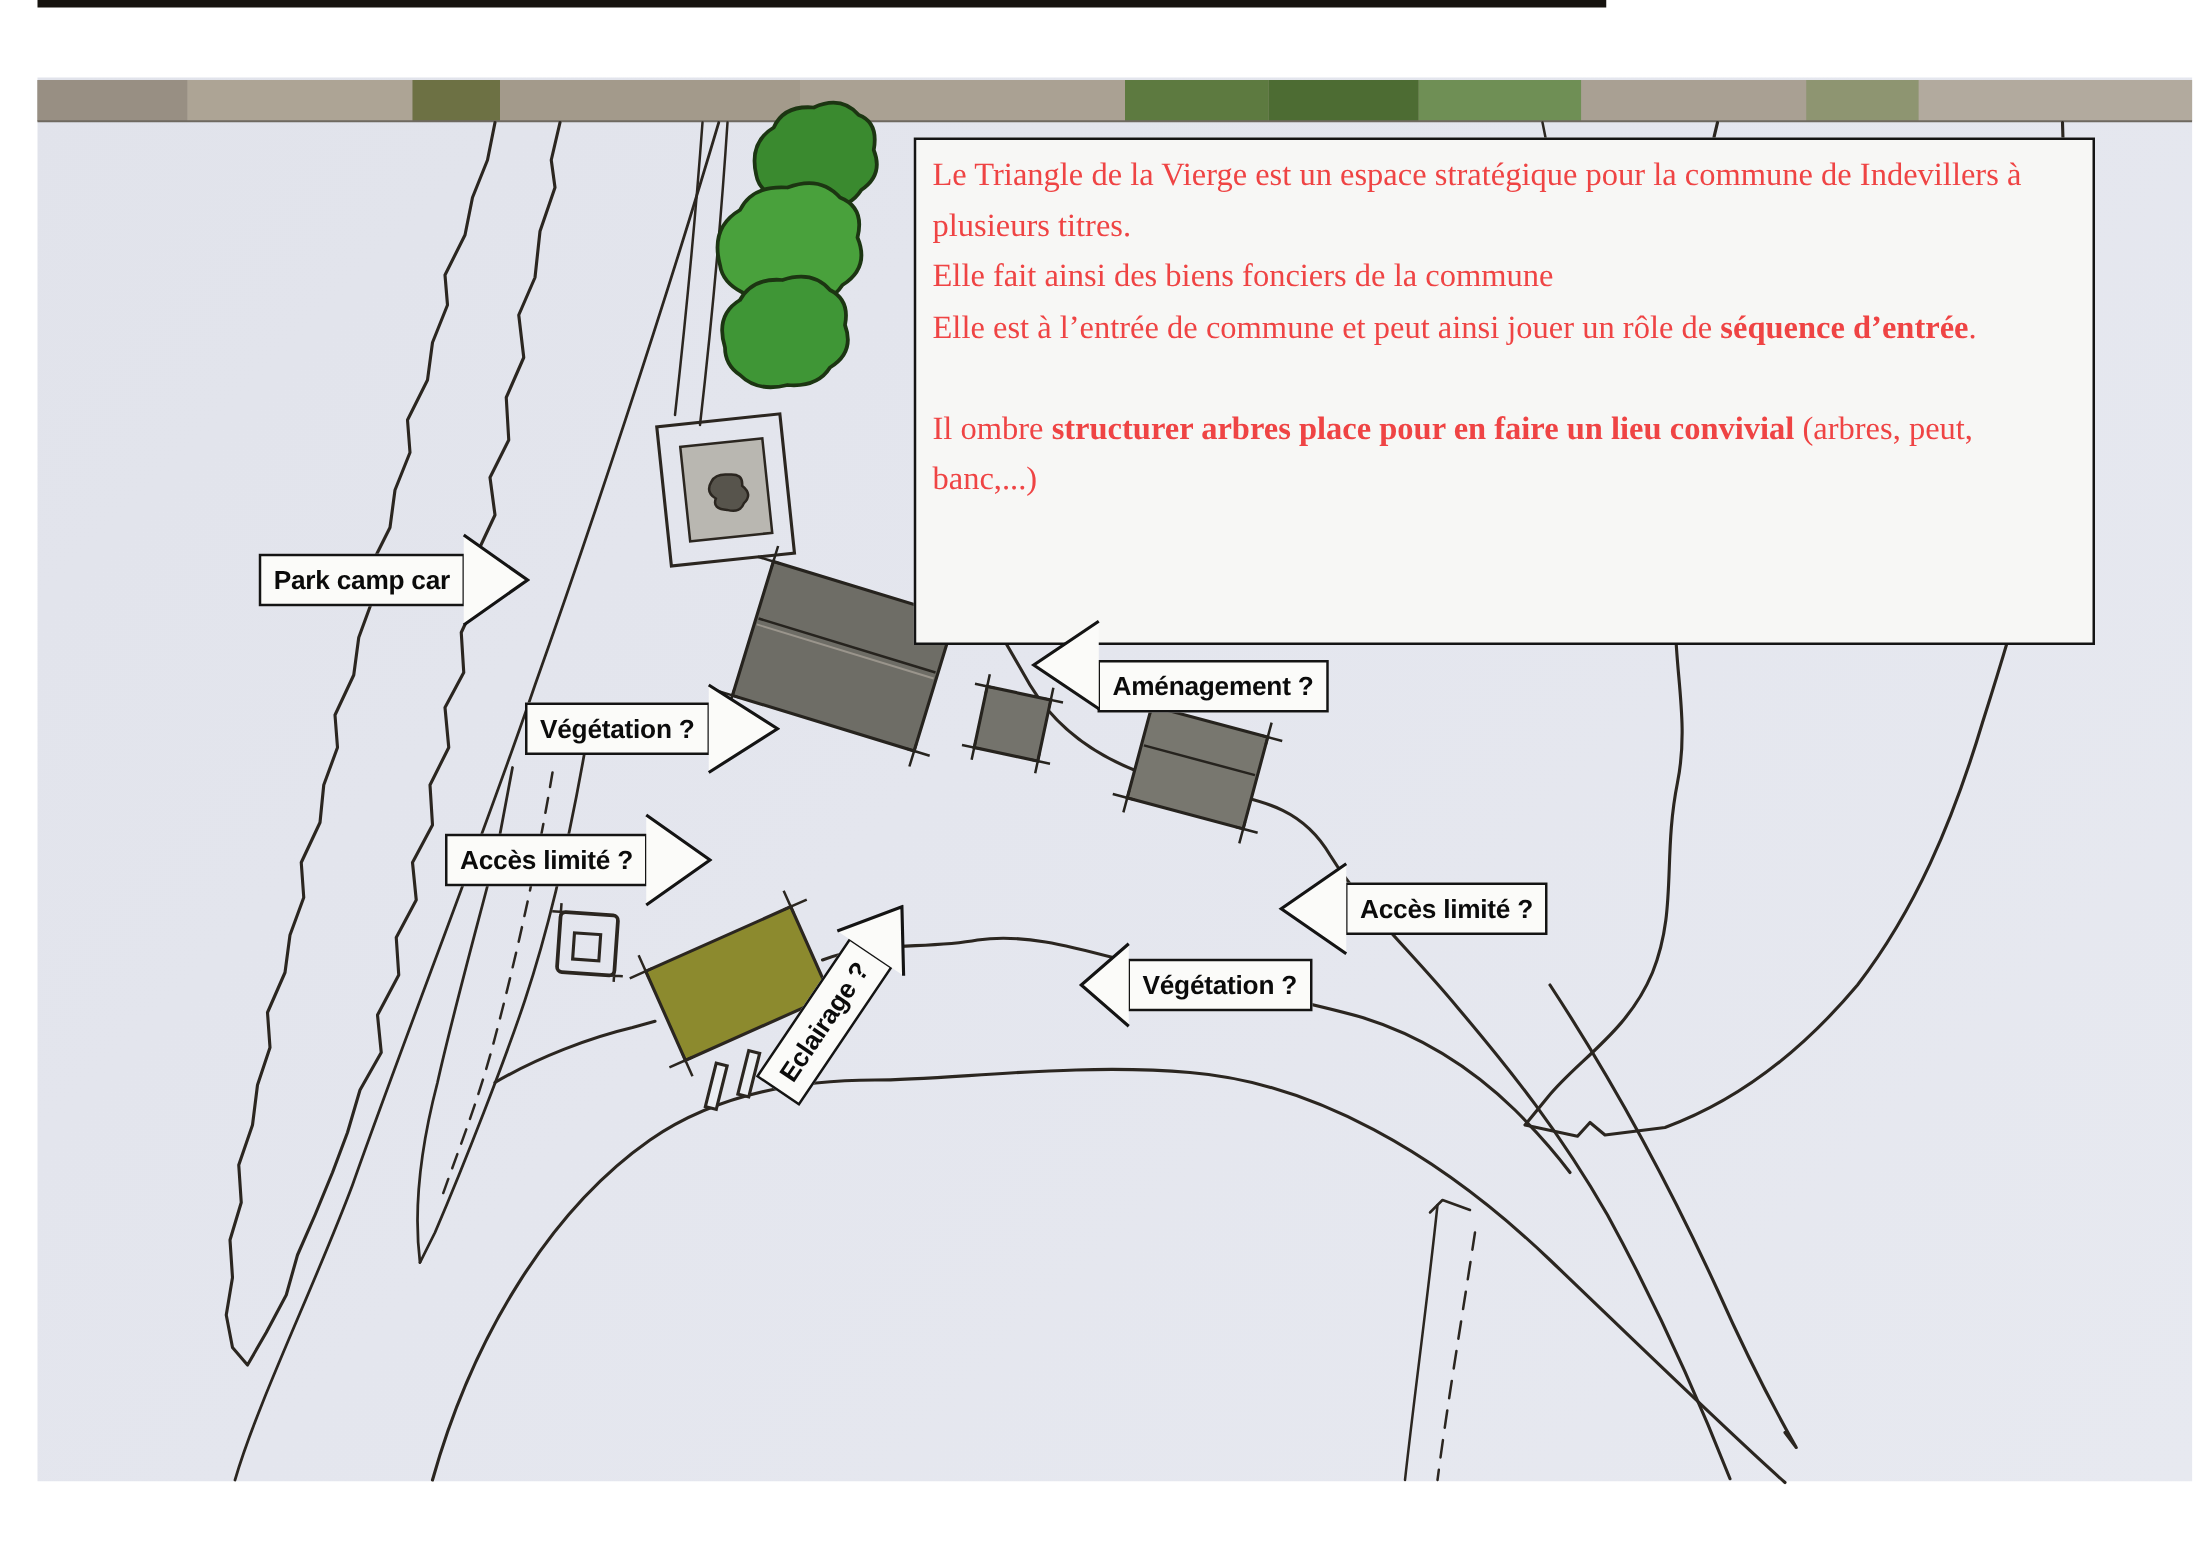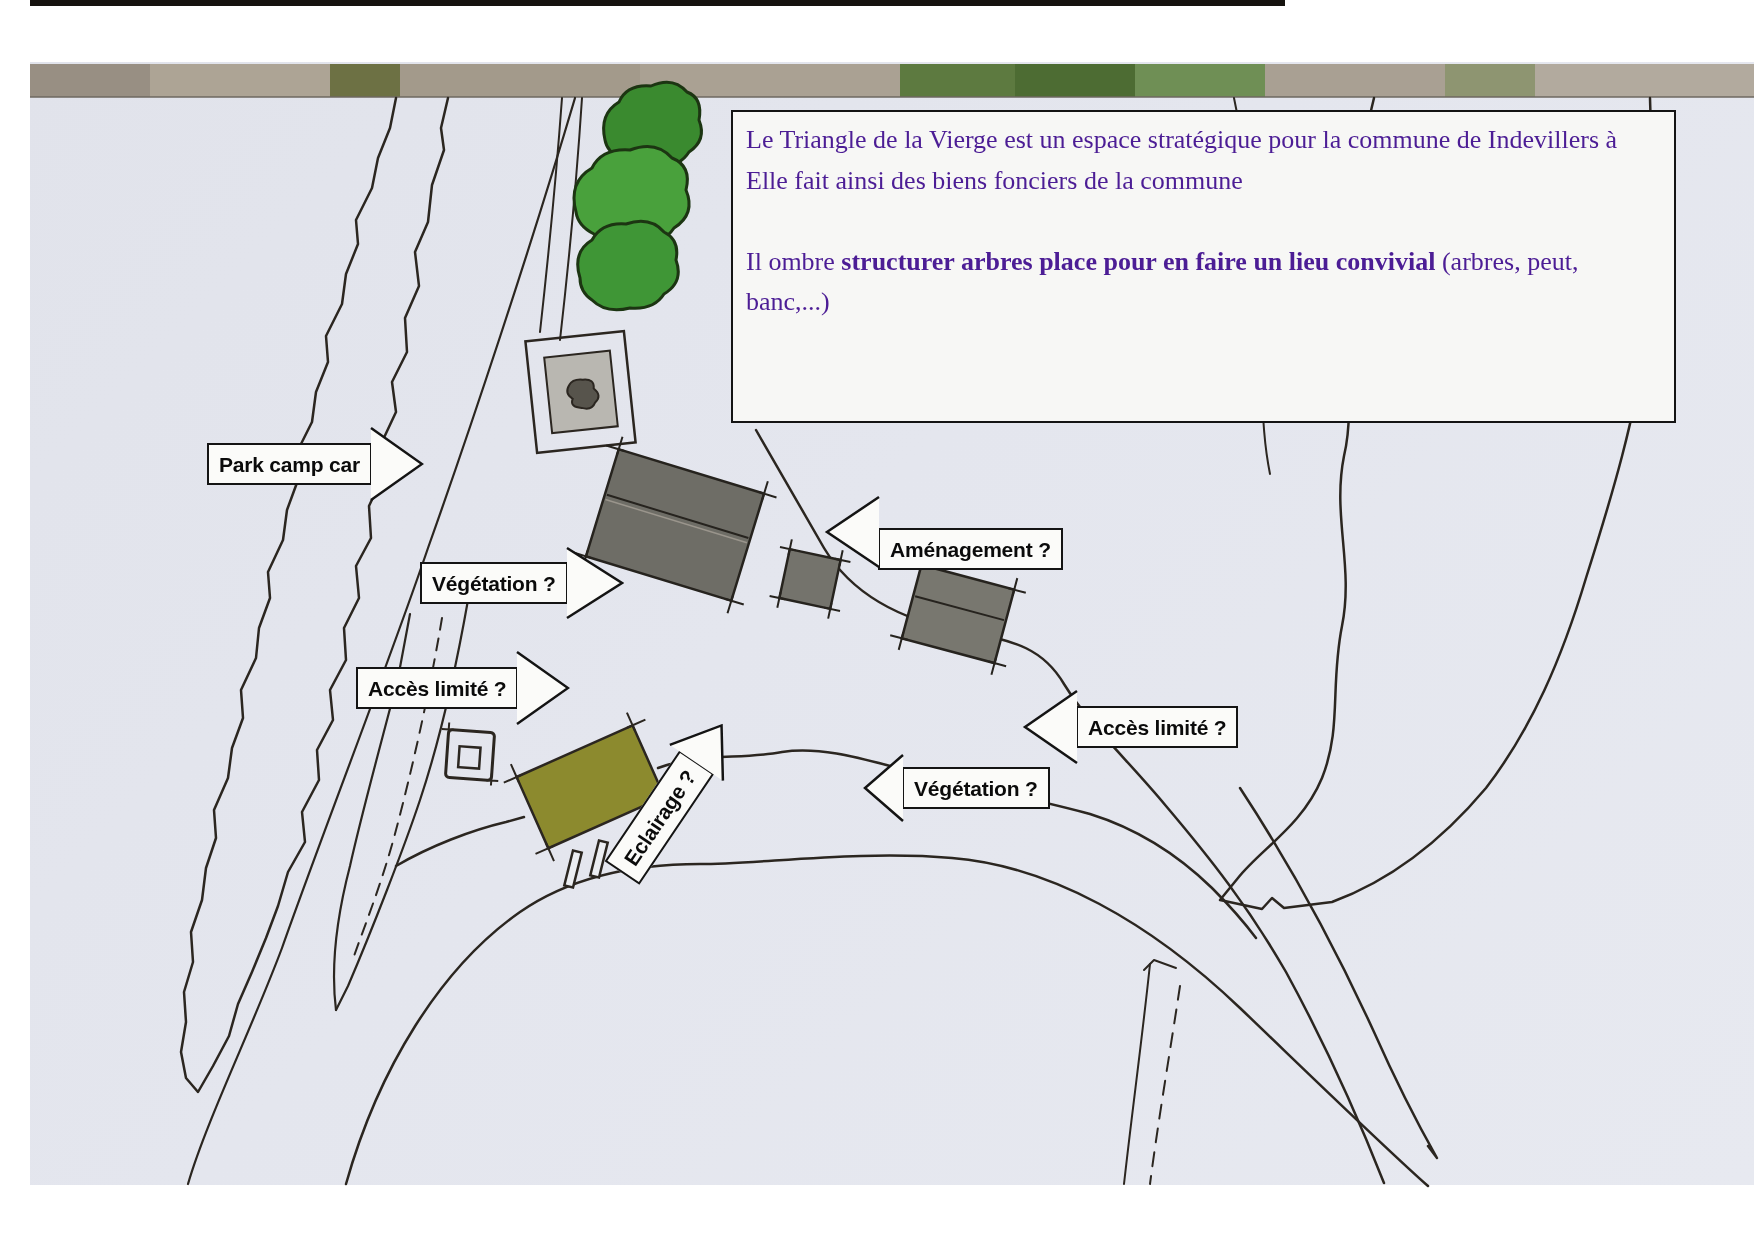--- a/index.html
+++ b/index.html
@@ -13,23 +13,23 @@
   
   .label{position:absolute;display:flex;align-items:center;}
   .lab-rect{position:relative;z-index:1;background:#fbfbf9;border:2px solid #141414;
             color:#0b0b0b;font-weight:bold;font-size:21px;line-height:1;
             padding:9px 10px 8px 10px;white-space:nowrap;letter-spacing:-0.2px;}
   .lab-head{position:relative;z-index:2;flex:0 0 auto;}
   .head-r{margin-left:-2px;}
   .head-l{margin-right:-2px;}
 
   
-  #info-box{position:absolute;left:731px;top:110px;width:945px;height:313px;
+  #info-box{position:absolute;left:731px;top:110px;width:945px;height:406px;
             background:#f7f7f5;border:2.5px solid #141414;box-sizing:border-box;
-            font-family:"Liberation Serif",serif;font-size:26px;color:#4c1d95;
+            font-family:"Liberation Serif",serif;font-size:26px;color:#ef4444;
             padding:8px 6px 4px 13px;overflow:hidden;}
   .ib-line{line-height:40.5px;white-space:nowrap;}
   .ib-line .b{font-weight:bold;}
 </style>
 </head>
 <body>
 
 <div id="page">
 
   <div id="paper"></div>
@@ -123,21 +123,23 @@
     <g transform="rotate(4 470 755)" stroke="#2b2620" fill="none">
       <rect x="447" y="731" width="46" height="48" rx="4" stroke-width="3"></rect>
       <rect x="459" y="747" width="21" height="21" stroke-width="2.5"></rect>
       <path stroke-width="2" d="M 440,731 H 452 M 447,724 V 736 M 488,779 H 500 M 493,772 V 784"></path>
     </g>
   </svg>
 
   <div id="info-box">
     <div>
         <div class="ib-line"><span>Le Triangle de la Vierge est un espace stratégique pour la commune de Indevillers à</span></div>
+        <div class="ib-line"><span>plusieurs titres.</span></div>
         <div class="ib-line"><span>Elle fait ainsi des biens fonciers de la commune</span></div>
+        <div class="ib-line"><span>Elle est à l’entrée de commune et peut ainsi jouer un rôle de </span><span class="b">séquence d’entrée</span><span>.</span></div>
         <div class="ib-line">&nbsp;</div>
         <div class="ib-line"><span>Il ombre </span><span class="b">structurer arbres place pour en faire un lieu convivial</span><span> (arbres, peut,</span></div>
         <div class="ib-line"><span>banc,...)</span></div>
       </div>
   </div>
 
   <div class="label" style="left:207px;top:424px;">
     <div class="lab-rect">Park camp car</div>
     <svg class="lab-head head-r" width="54" height="80">
       <path d="M 1,4 L 52,40 L 1,76" fill="#fbfbf9" stroke="#141414" stroke-width="2.5"></path>

